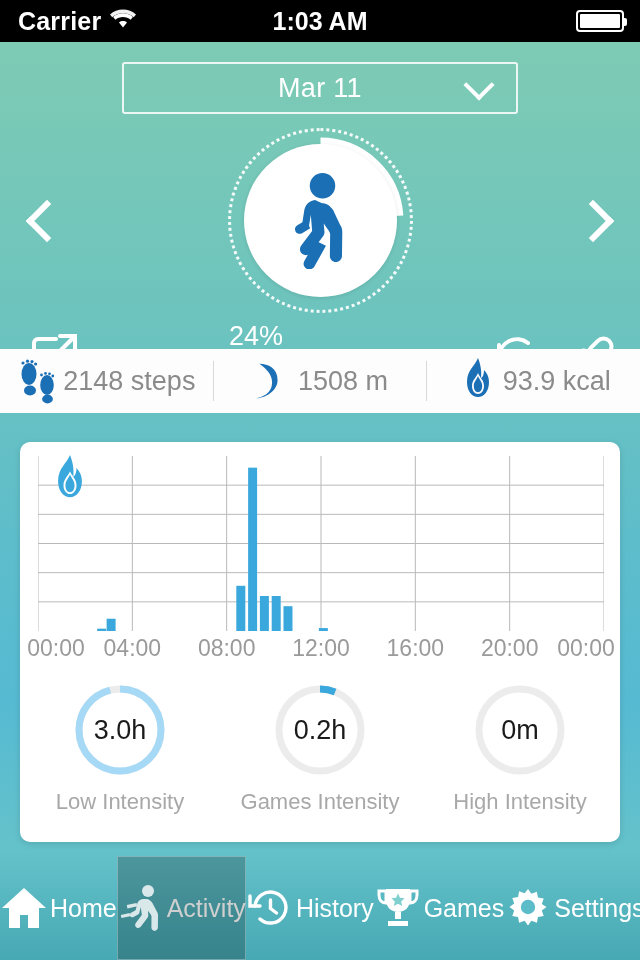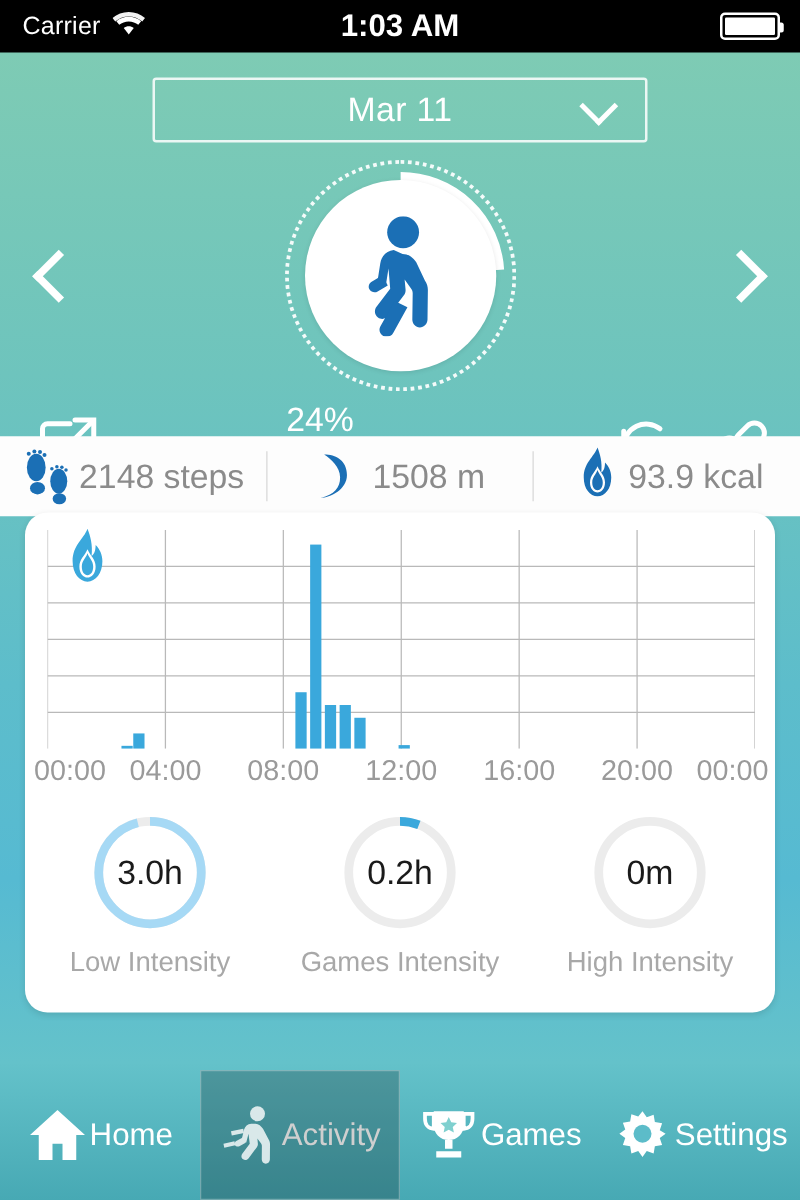--- a/index.html
+++ b/index.html
@@ -11,21 +11,21 @@
     position:relative;
   }
 
   
   .statusbar {
     position:absolute; top:0; left:0; width:640px; height:42px;
     background:#000; color:#fff;
     display:flex; align-items:center;
   }
   .sb-left { display:flex; align-items:center; gap:9px; padding-left:18px; }
-  .sb-carrier { font-size:20px; letter-spacing:.2px; }
+  .sb-carrier { font-size:25px; letter-spacing:.2px;font-weight:bold; }
   .sb-time {
     position:absolute; left:0; width:640px; text-align:center;
     font-size:25px; font-weight:bold;
   }
   .sb-right { position:absolute; right:16px; display:flex; align-items:center; }
   .batt {
     width:48px; height:22px; border:2px solid #fff; border-radius:4px;
     padding:2px; position:relative;
   }
   .batt i { display:block; width:100%; height:100%; background:#fff; border-radius:1px; }
@@ -100,22 +100,22 @@
     background:#fdfdfd;
     display:flex; align-items:center;
   }
   .stat { flex:1; display:flex; align-items:center; justify-content:center; gap:4px; }
   .stat-sep { width:1px; height:40px; background:#d8d8d8; }
   .stat-val { font-size:27px; color:#8b8b8b; white-space:nowrap; }
   .stat-ico { width:42px; height:46px; display:flex; align-items:center; justify-content:center; }
 
   
   .card {
-    position:absolute; top:368px; left:20px; width:600px; height:400px;
-    background:#fff; border-radius:18px;
+    position:absolute; top:400px; left:20px; width:600px; height:400px;
+    background:#fff; border-radius:10px;
     box-shadow:0 2px 6px rgba(0,0,0,.12);
   }
 
   
   .chart { position:absolute; left:18px; top:14px; width:566px; height:175px; }
   .chart-flame { position:absolute; left:12px; top:-2px; width:40px; height:52px; }
   .xaxis {
     position:absolute; left:0; top:193px; width:600px; height:30px;
   }
   .xtick {
@@ -357,20 +357,30 @@
           <circle cx="31" cy="7" r="6"></circle>
           <path d="M26 15c-3 .3-5 2-5.8 4.8L18 29l4 1 1.8-7 1 8-6 8c-1.1 1.5-.8 3.4.7 4.4 1.5 1 3.4.6 4.4-.9l6.6-8.8c.6-.8.9-1.7.8-2.7l-.4-4.3 3 4c.4.6.6 1.2.6 1.9l-.1 11c0 1.8 1.4 3.3 3.2 3.3s3.3-1.5 3.3-3.3l.1-12.4c0-1.4-.4-2.8-1.3-4L35.4 19c-1.5-2-3.5-4-6-4z"></path>
           <path d="M20 25.5l-6 3.2c-1.2.7-1.6 2.2-.9 3.4s2.2 1.5 3.4.8l5-2.7z"></path>
           <path d="M10 20h10v3.4H10z" transform="rotate(-12 15 21.7)"></path>
           <path d="M4 30h9v3.2H4z" transform="rotate(-12 8.5 31.6)"></path>
         </svg>
       </span>
       <span class="tab-label">Activity</span>
     </div>
 
+    <div class="tab">
+      <span class="tab-ico">
+        <svg width="48" height="48" viewBox="0 0 48 48" fill="none" stroke="#fff" stroke-width="3.4" stroke-linecap="round">
+          <path d="M9 22a15.5 15.5 0 1 1 5 13"></path>
+          <path d="M4 12v10h10"></path>
+          <path d="M24.5 16v8.5l6 4.5"></path>
+        </svg>
+      </span>
+      <span class="tab-label">History</span>
+    </div>
 
     <div class="tab">
       <span class="tab-ico">
         <svg width="48" height="46" viewBox="0 0 48 46" fill="#fff">
           <path d="M12 4h24v11c0 7-5 12-12 12S12 22 12 15z"></path>
           <path d="M12 6H5v4c0 5 3 8 7 8zM36 6h7v4c0 5-3 8-7 8z" fill="none" stroke="#fff" stroke-width="3"></path>
           <path d="M21 27h6v7h-6z"></path>
           <path d="M14 36h20v5H14z"></path>
           <path d="M24 8.5l2 4.2 4.6.6-3.4 3.2.9 4.5L24 18.8l-4.1 2.2.9-4.5-3.4-3.2 4.6-.6z" fill="#7fd0cf"></path>
         </svg>

